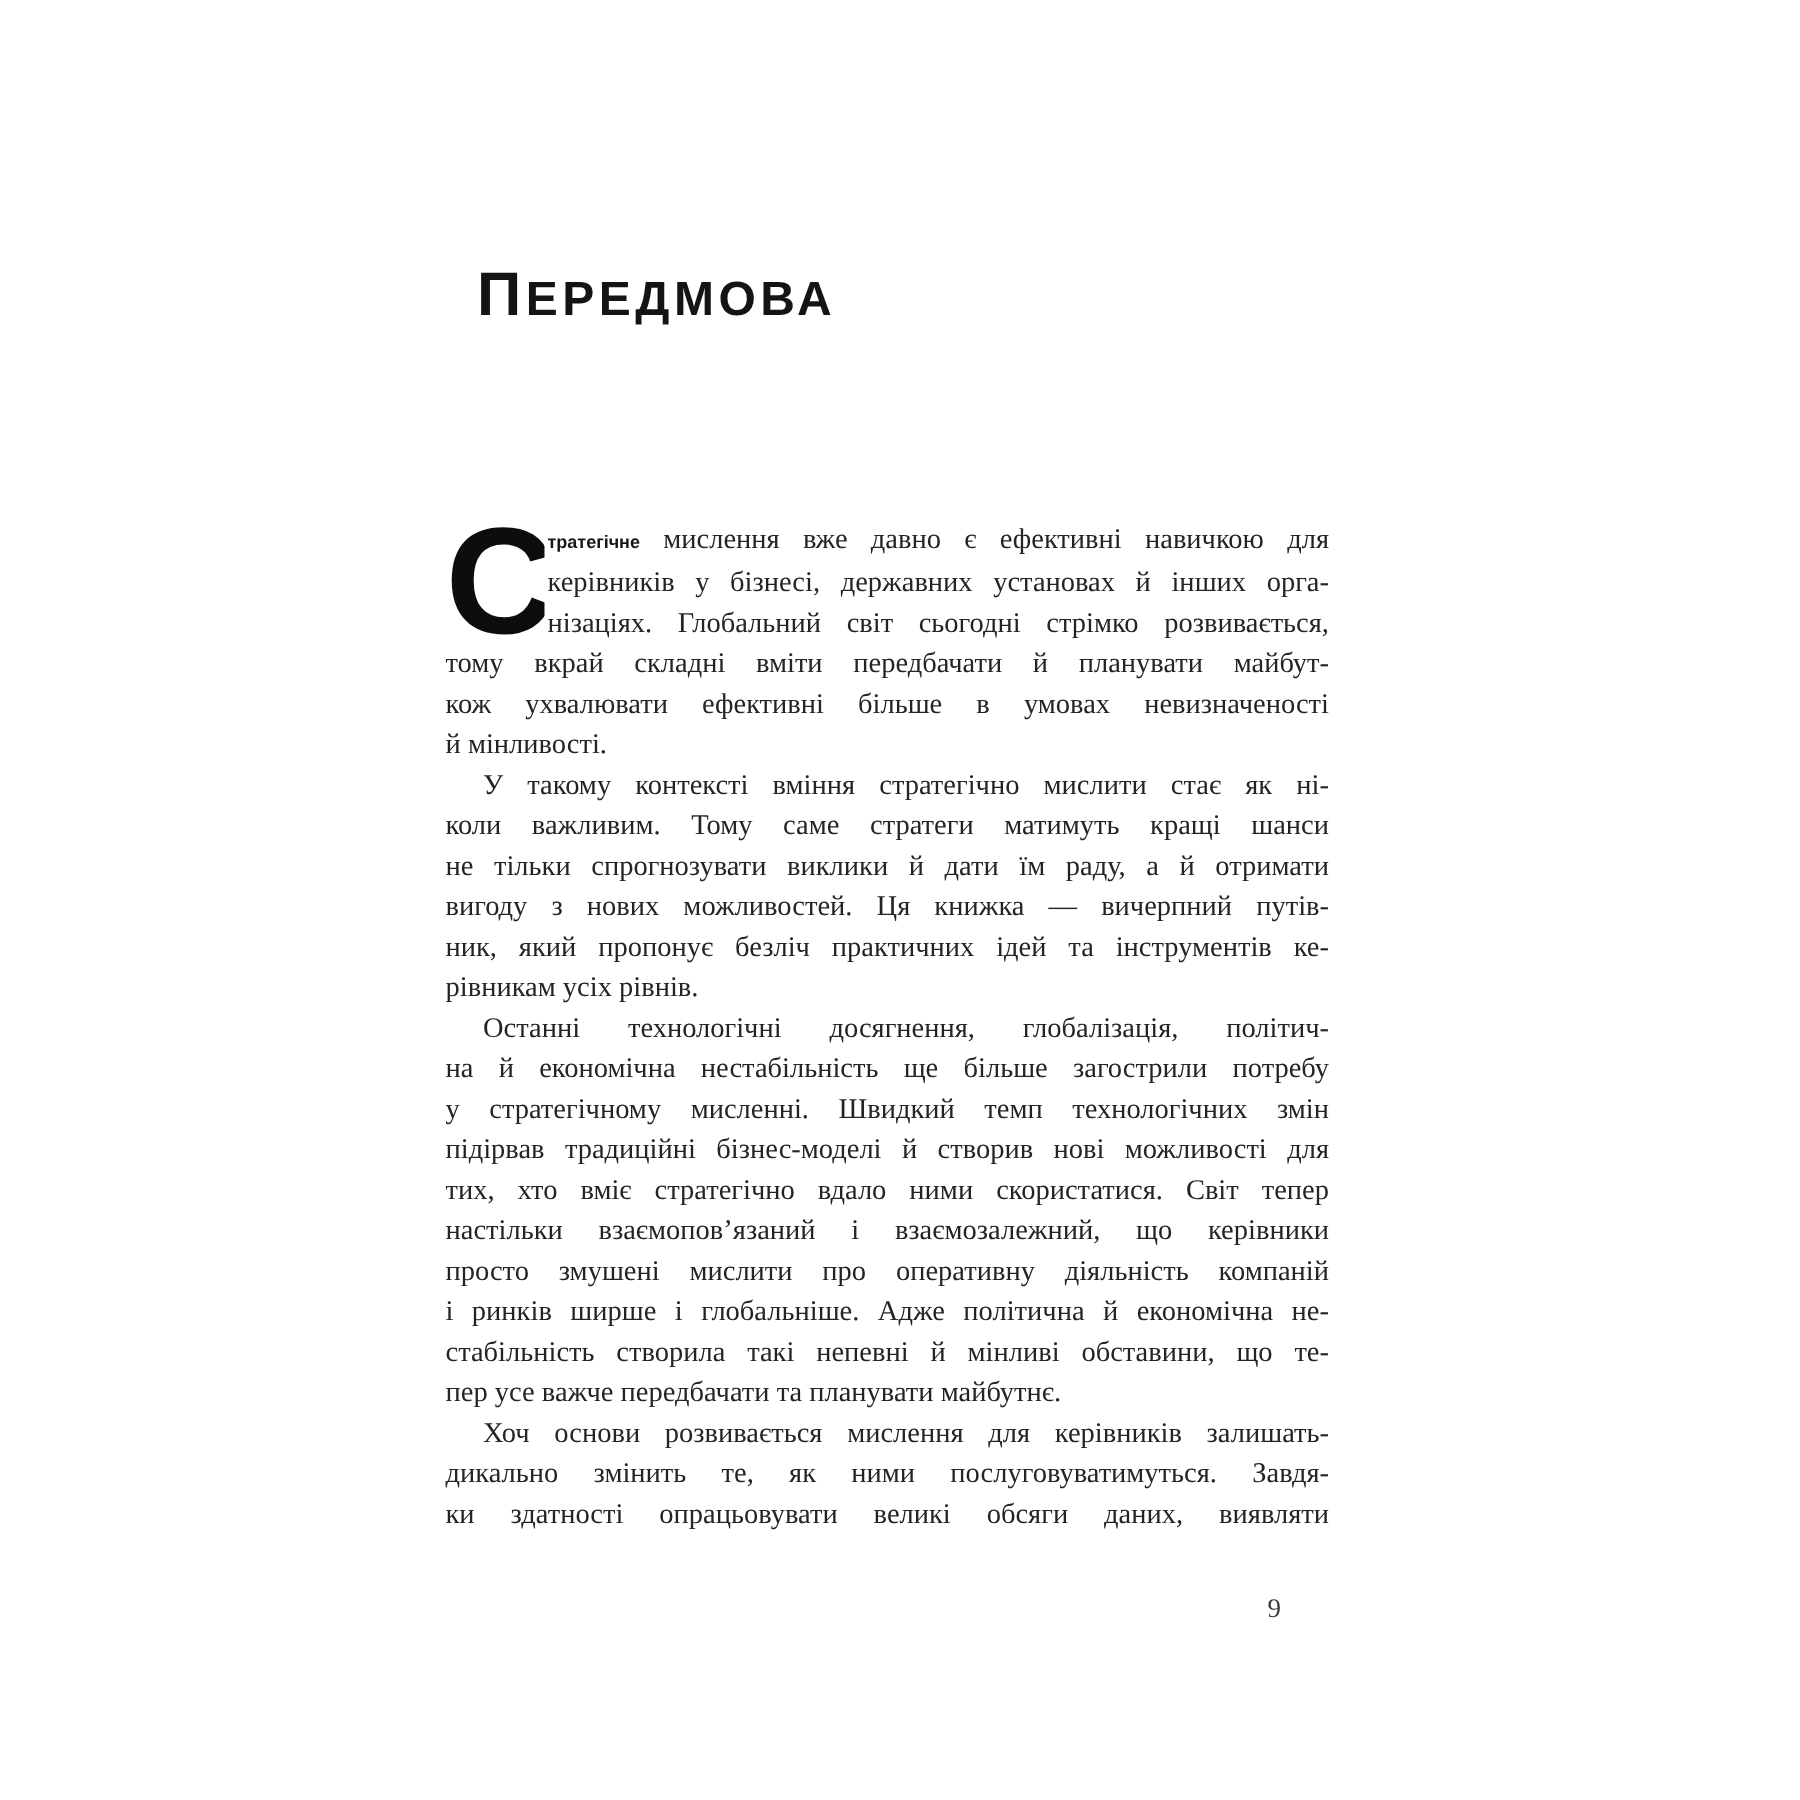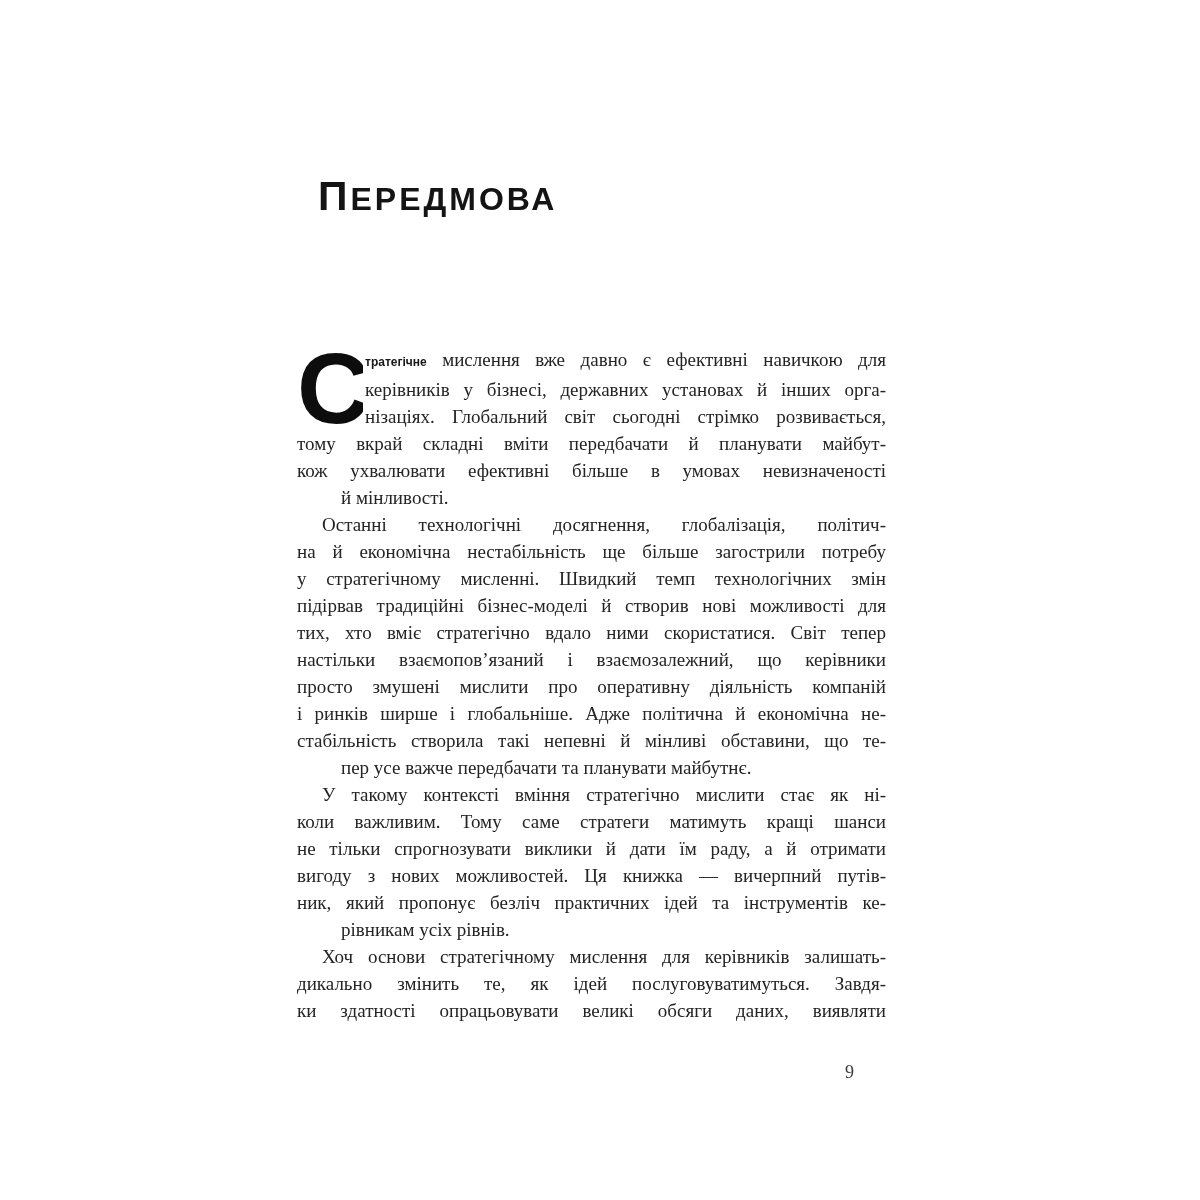--- a/index.html
+++ b/index.html
@@ -47,21 +47,21 @@
     width: 589px;
     font-size: 19px;
     color: #242424;
   }
   .paragraph { margin: 0; }
   .line {
     line-height: 27px;
     text-align: justify;
     text-align-last: justify;
   }
-  .line.plast { text-align-last: left; margin-left: 44px; }
+  .line.plast { text-align-last: left; }
   .line.indent { padding-left: 25px; }
   
   .dropcap {
     float: left;
     width: 66px;
     height: 81px;
     margin-right: 2px;
     font-family: "Liberation Sans", sans-serif;
     font-weight: 700;
     font-size: 101px;
@@ -101,44 +101,44 @@
       <div class="dropcap">С</div>
       <div class="line"><span class="lead">тратегічне</span><span> мислення вже давно є ефективні навичкою для</span></div>
       <div class="line">керівників у бізнесі, державних установах й інших орга-</div>
       <div class="line">нізаціях. Глобальний світ сьогодні стрімко розвивається,</div>
       <div class="line">тому вкрай складні вміти передбачати й планувати майбут-</div>
       <div class="line">кож ухвалювати ефективні більше в умовах невизначеності</div>
       <div class="line plast">й мінливості.</div>
     </div>
 
     <div class="paragraph">
+      <div class="line indent">У такому контексті вміння стратегічно мислити стає як ні-</div>
+      <div class="line">коли важливим. Тому саме стратеги матимуть кращі шанси</div>
+      <div class="line">не тільки спрогнозувати виклики й дати їм раду, а й отримати</div>
+      <div class="line">вигоду з нових можливостей. Ця книжка — вичерпний путів-</div>
+      <div class="line">ник, який пропонує безліч практичних ідей та інструментів ке-</div>
+      <div class="line plast">рівникам усіх рівнів.</div>
+    </div>
+
+    <div class="paragraph">
       <div class="line indent">Останні технологічні досягнення, глобалізація, політич-</div>
       <div class="line">на й економічна нестабільність ще більше загострили потребу</div>
       <div class="line">у стратегічному мисленні. Швидкий темп технологічних змін</div>
       <div class="line">підірвав традиційні бізнес-моделі й створив нові можливості для</div>
       <div class="line">тих, хто вміє стратегічно вдало ними скористатися. Світ тепер</div>
       <div class="line">настільки взаємопов’язаний і взаємозалежний, що керівники</div>
       <div class="line">просто змушені мислити про оперативну діяльність компаній</div>
       <div class="line">і ринків ширше і глобальніше. Адже політична й економічна не-</div>
       <div class="line">стабільність створила такі непевні й мінливі обставини, що те-</div>
       <div class="line plast">пер усе важче передбачати та планувати майбутнє.</div>
     </div>
 
     <div class="paragraph">
-      <div class="line indent">У такому контексті вміння стратегічно мислити стає як ні-</div>
-      <div class="line">коли важливим. Тому саме стратеги матимуть кращі шанси</div>
-      <div class="line">не тільки спрогнозувати виклики й дати їм раду, а й отримати</div>
-      <div class="line">вигоду з нових можливостей. Ця книжка — вичерпний путів-</div>
-      <div class="line">ник, який пропонує безліч практичних ідей та інструментів ке-</div>
-      <div class="line plast">рівникам усіх рівнів.</div>
-    </div>
-
-    <div class="paragraph">
-      <div class="line indent">Хоч основи стратегічному мислення для керівників залишать-</div>
-      <div class="line">дикально змінить те, як ідей послуговуватимуться. Завдя-</div>
+      <div class="line indent">Хоч основи розвивається мислення для керівників залишать-</div>
+      <div class="line">дикально змінить те, як ними послуговуватимуться. Завдя-</div>
       <div class="line">ки здатності опрацьовувати великі обсяги даних, виявляти</div>
     </div>
 
   </div>
 
   <div class="pagenum">9</div>
 
 </div>
 
 </body></html>

